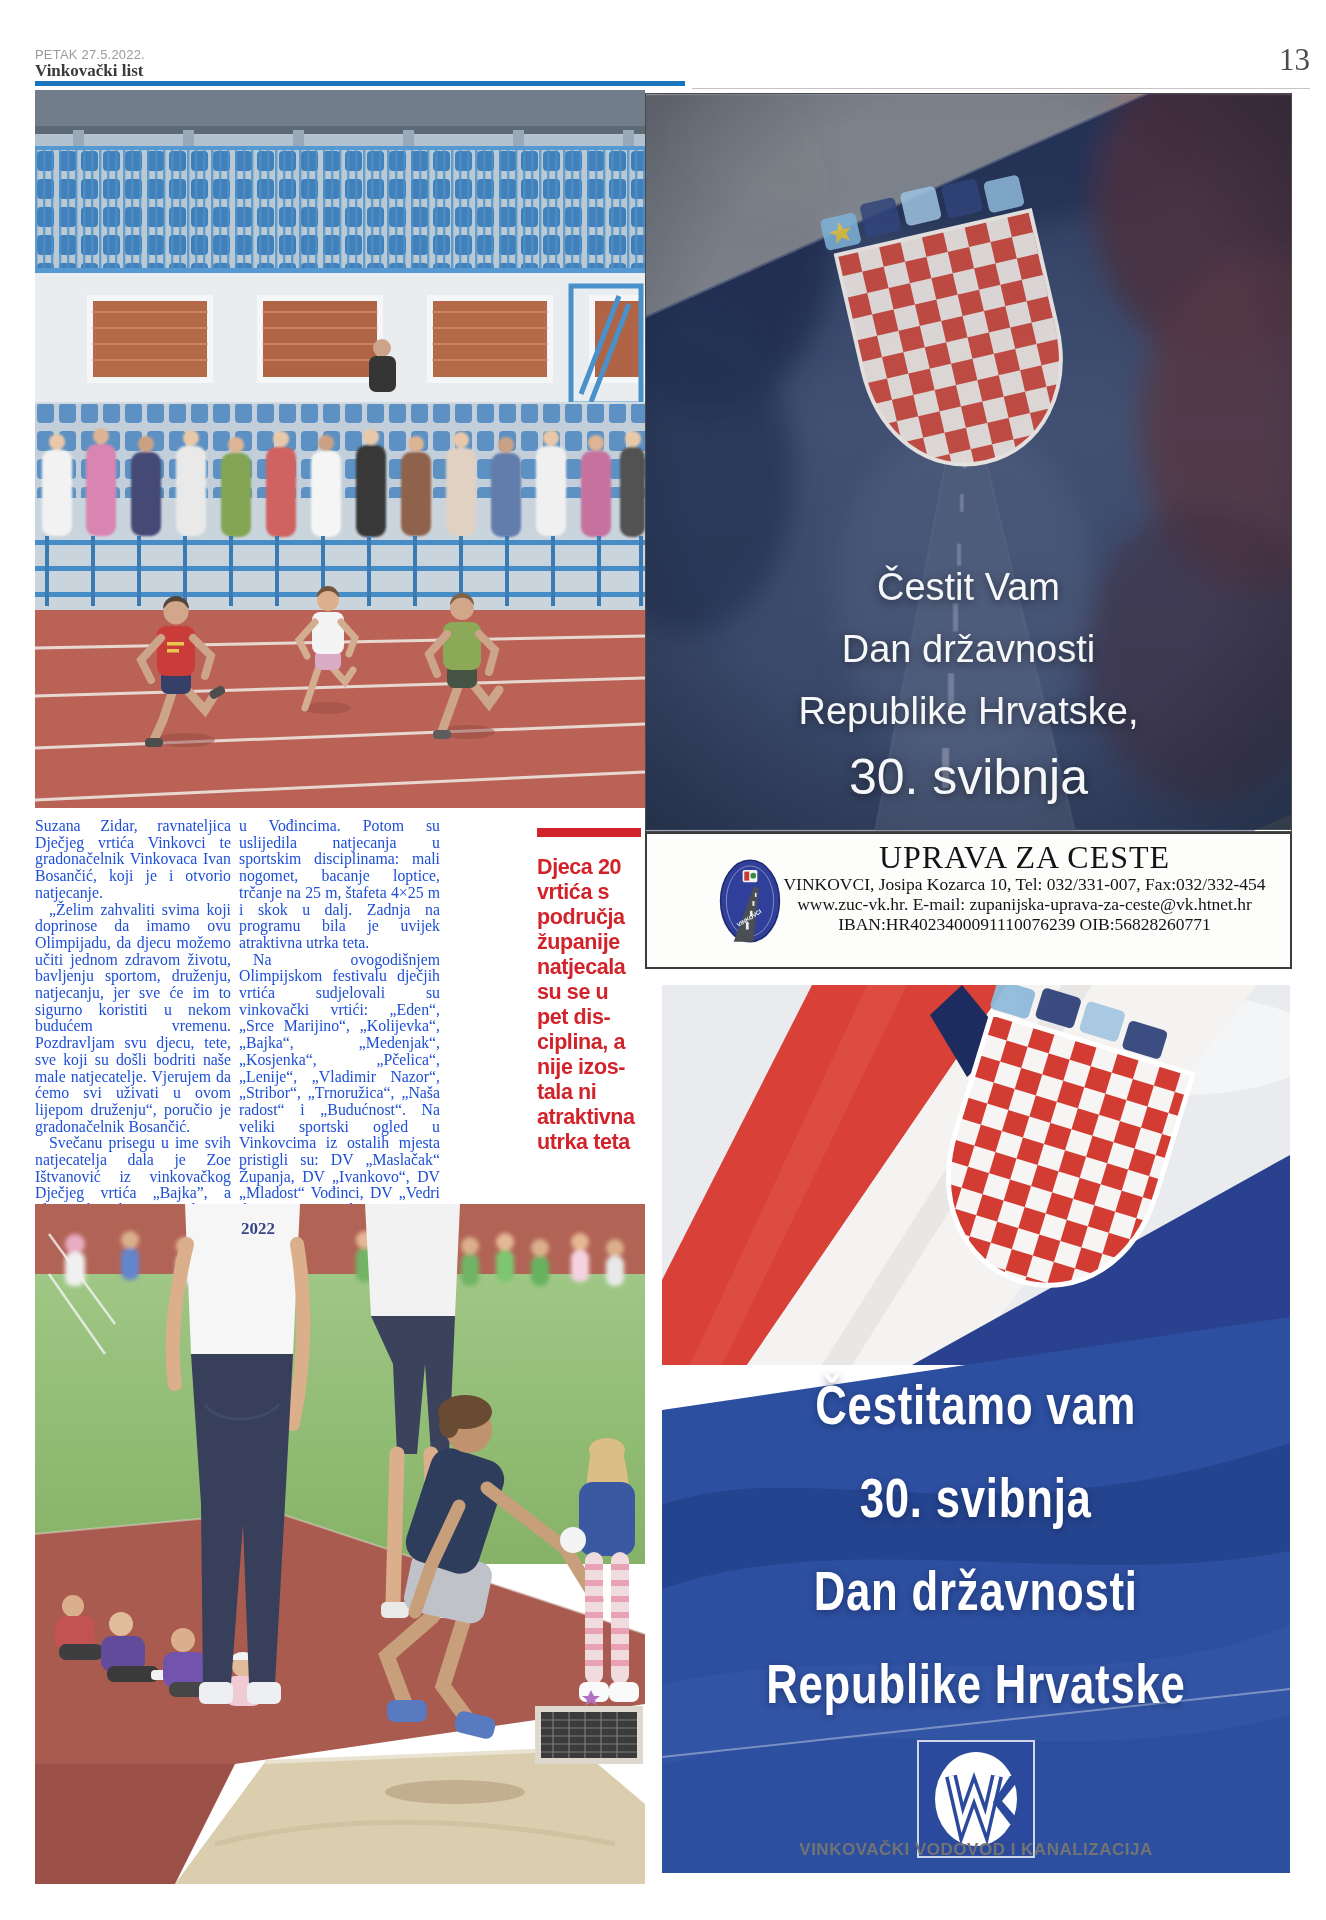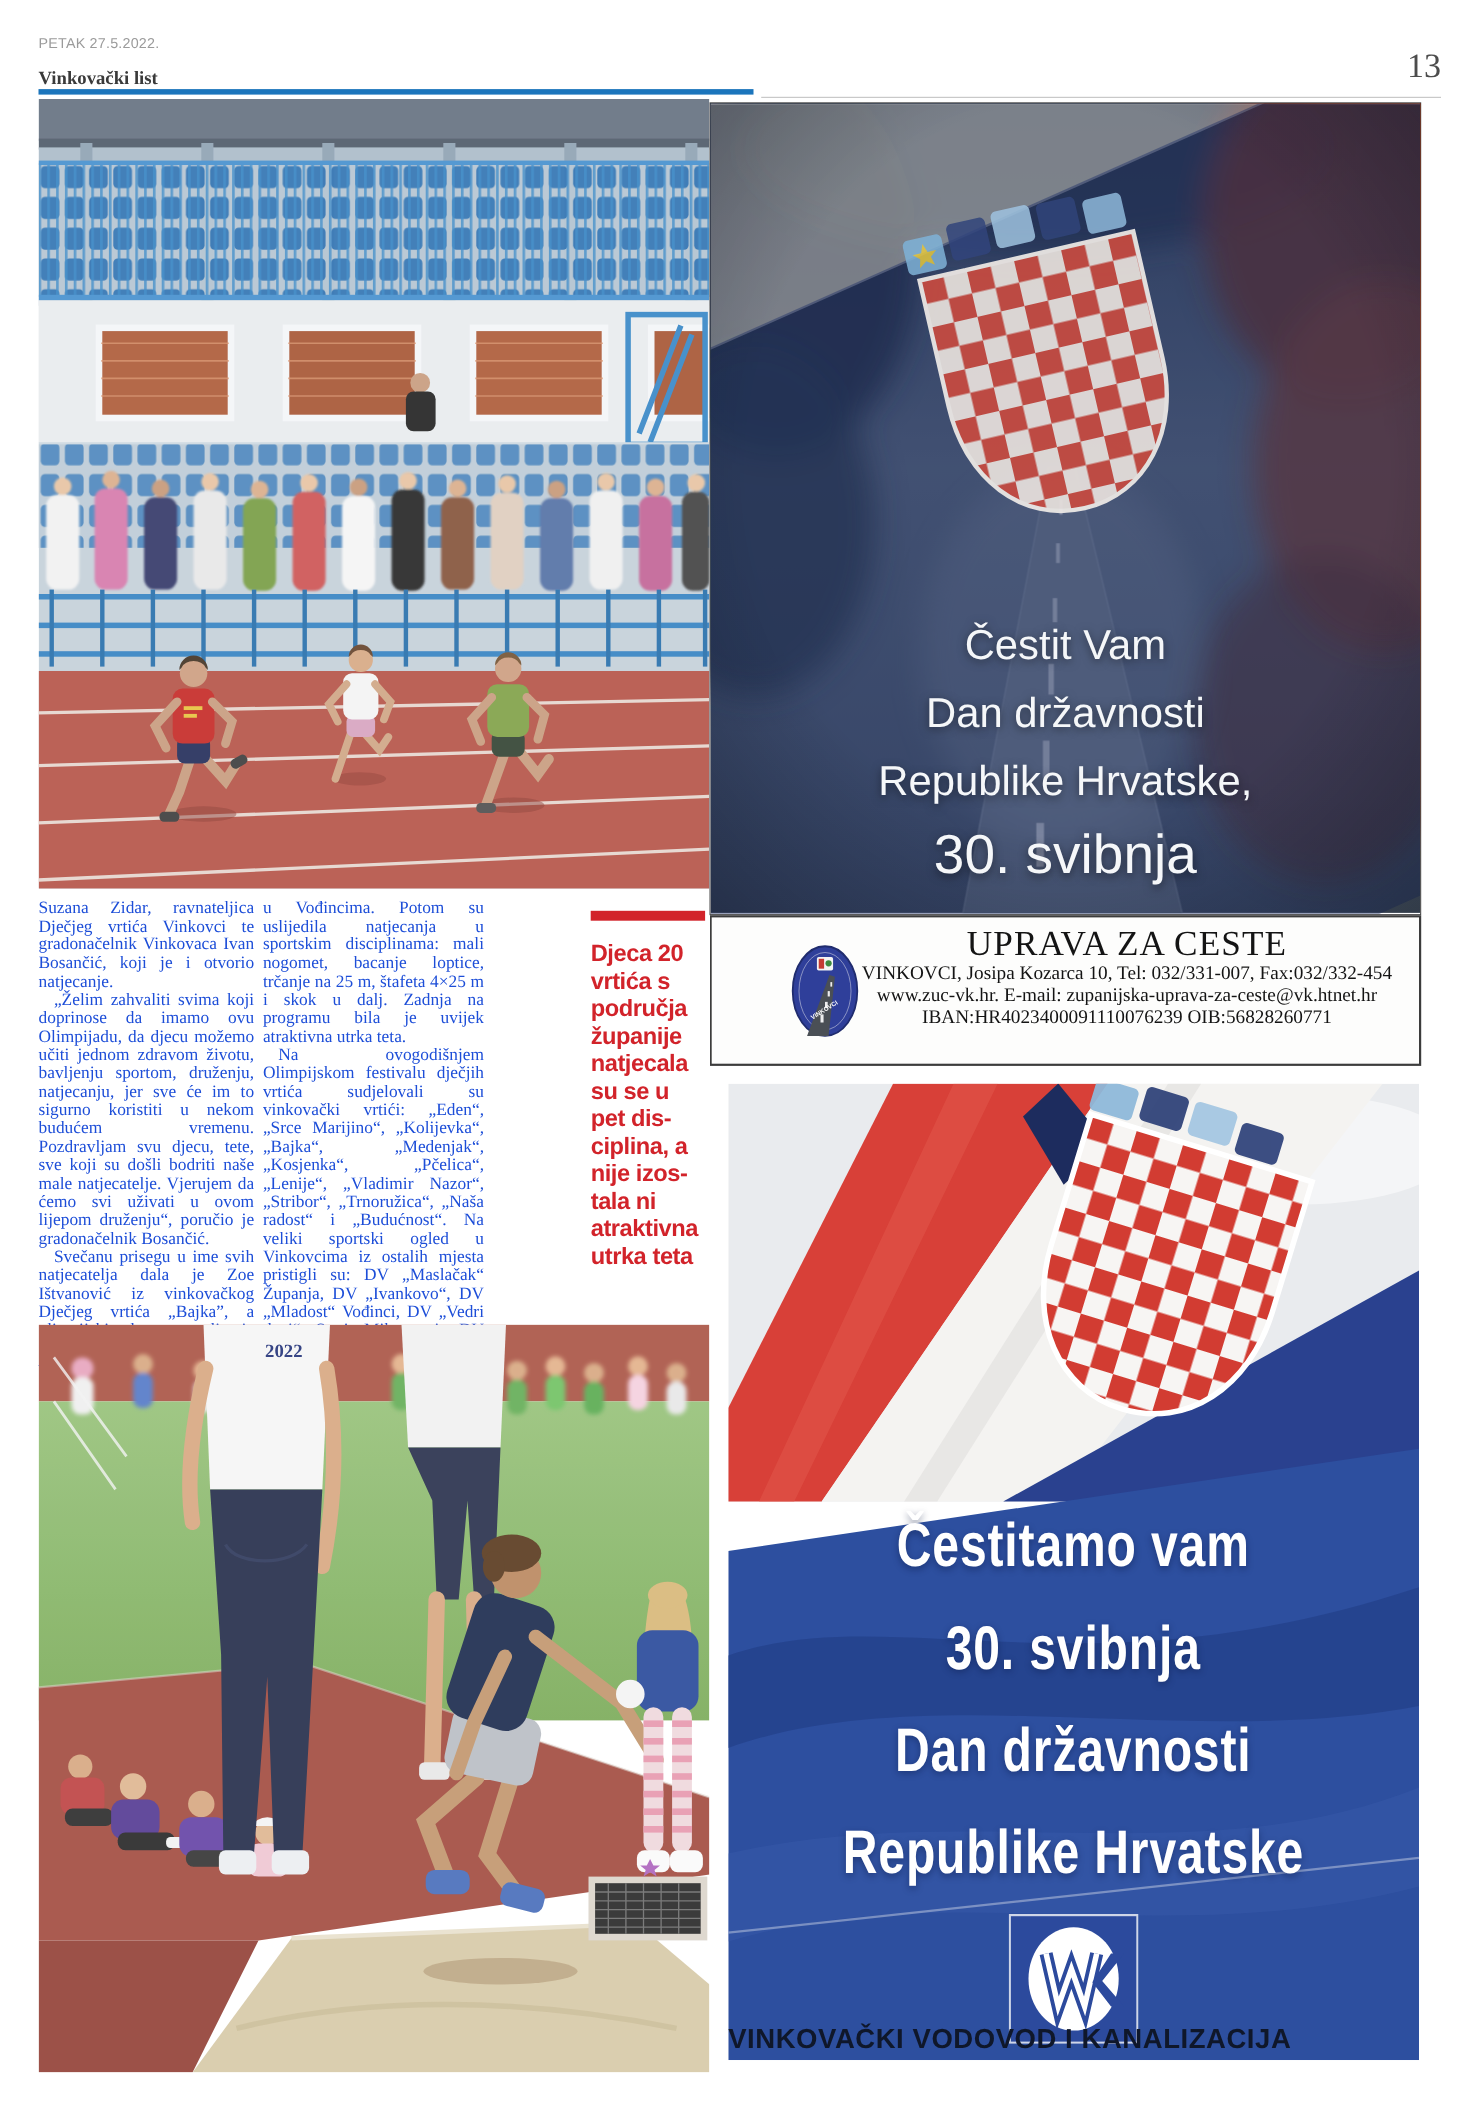--- a/index.html
+++ b/index.html
@@ -1,21 +1,21 @@
 <!DOCTYPE html>
 <html lang="hr"><head>
 <meta charset="utf-8">
 <style>
   html,body{margin:0;padding:0;}
   body{width:1326px;height:1920px;position:relative;background:#ffffff;
        font-family:"Liberation Serif",serif;overflow:hidden;}
   .abs{position:absolute;}
 
   
-  .hdr-date{left:35px;top:32px;font-family:"Liberation Sans",sans-serif;
+  .hdr-date{left:35px;top:47px;font-family:"Liberation Sans",sans-serif;
             font-size:13px;color:#9b9b9b;letter-spacing:.2px;}
   .hdr-masthead{left:35px;top:61px;font-family:Liberation Serif, serif;
             font-size:17px;font-weight:bold;color:#3a3a3a;}
   .hdr-rule{left:35px;top:81px;width:650px;height:5px;background:#1b75bc;}
   .hdr-rule-right{left:692px;top:88px;width:618px;height:1px;background:#c4c4c4;}
   .page-num{top:42px;left:1150px;width:160px;text-align:right;
             font-size:31px;color:#4c4c4c;}
 
   
   .col{top:818px;font-size:15.8px;line-height:16.7px;color:#1d4ed8;
@@ -55,23 +55,23 @@
   .zuc-logo{position:absolute;left:72px;top:12px;}
 
   
   .vvk-ad{left:662px;top:985px;width:628px;height:888px;overflow:hidden;}
   .vvk-line{left:662px;width:628px;text-align:center;}
   .vvk-line span{display:inline-block;transform:scaleX(.78);
       font-family:"Liberation Sans",sans-serif;font-weight:bold;font-size:56px;
       color:#ffffff;letter-spacing:1px;text-shadow:0 2px 8px rgba(8,20,60,.4);}
   .v1{top:1372px;} .v2{top:1465px;} .v3{top:1558px;} .v4{top:1651px;}
   .vvk-logo{left:917px;top:1740px;}
-  .vvk-company{left:662px;top:1840px;width:628px;
-      font-family:"Liberation Sans",sans-serif;font-weight:bold;font-size:25px;
-      letter-spacing:.5px;color:#0f172a;}
+  .vvk-company{left:662px;top:1840px;width:628px;text-align:center;
+      font-family:"Liberation Sans",sans-serif;font-weight:bold;font-size:17px;
+      letter-spacing:.5px;color:#737373;}
 </style>
 </head>
 <body>
 
 <div class="abs hdr-date">PETAK 27.5.2022.</div>
 <div class="abs hdr-masthead">Vinkovački list</div>
 <div class="abs hdr-rule"></div>
 <div class="abs page-num">13</div>
 <div class="abs hdr-rule-right"></div>
 

